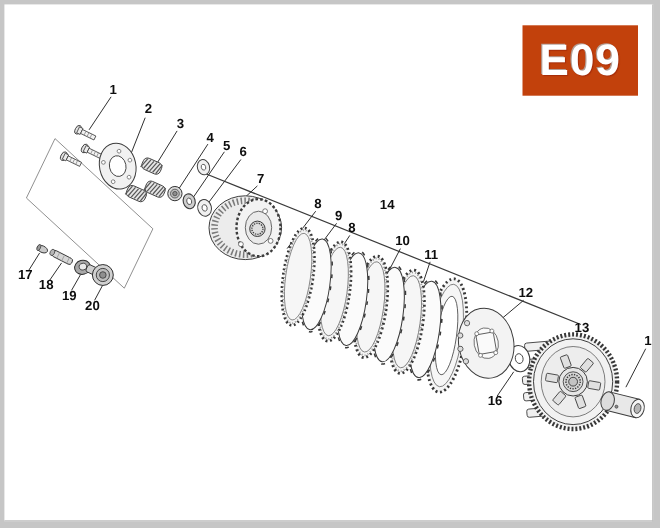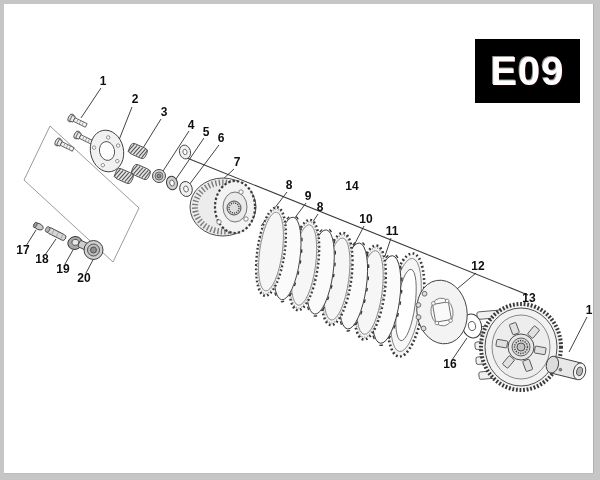--- a/index.html
+++ b/index.html
@@ -250,16 +250,16 @@
       <text class="lbl" x="529" y="302">13</text>
       <text class="lbl" x="589" y="314">1</text>
       <text class="lbl" x="450" y="368">16</text>
       <text class="lbl" x="23" y="254">17</text>
       <text class="lbl" x="42" y="263">18</text>
       <text class="lbl" x="63" y="273">19</text>
       <text class="lbl" x="84" y="282">20</text>
     </g>
   </svg>
 
-  <div class="badge" style="background: #000000; margin-top: 16px;">
+  <div class="badge" style="background: #c2410c;">
     <span>E09</span>
   </div>
 </div>
 
 </body></html>

